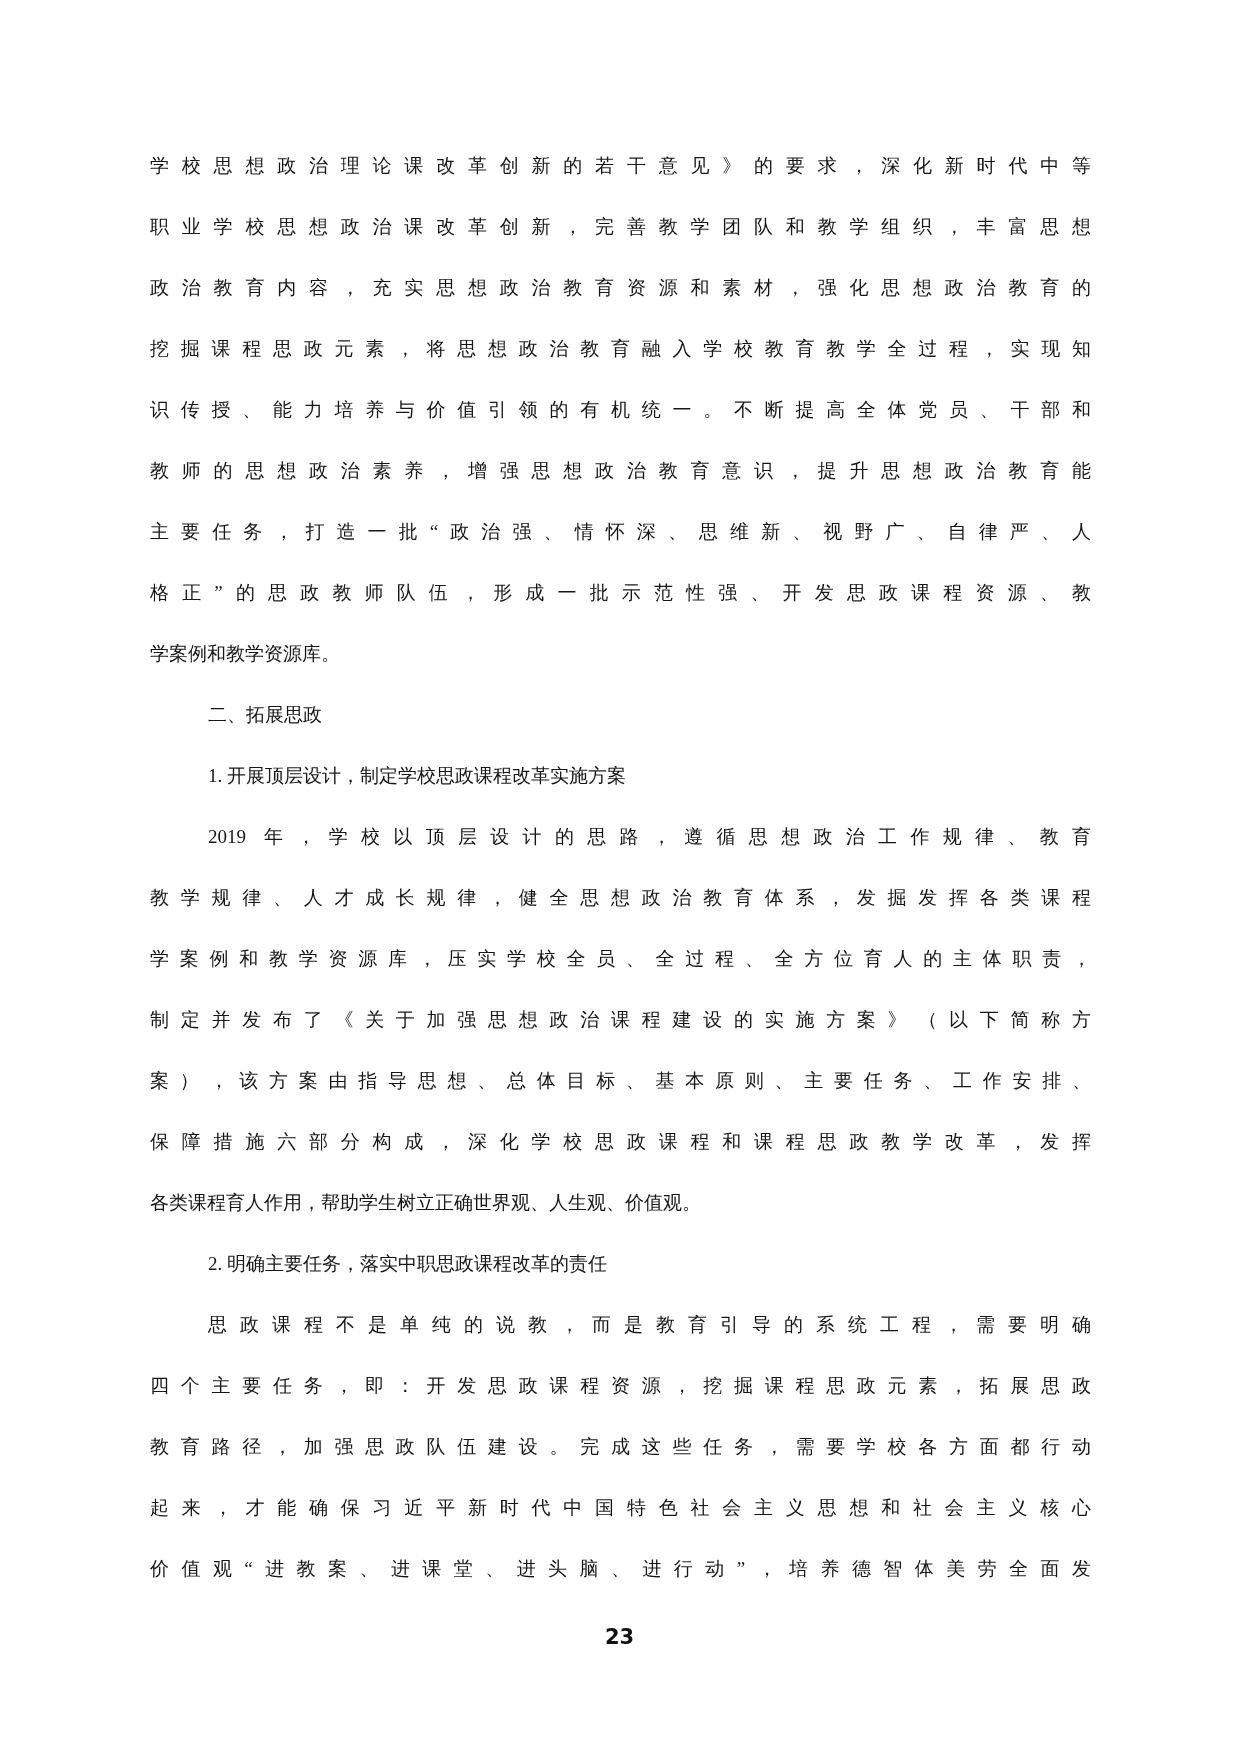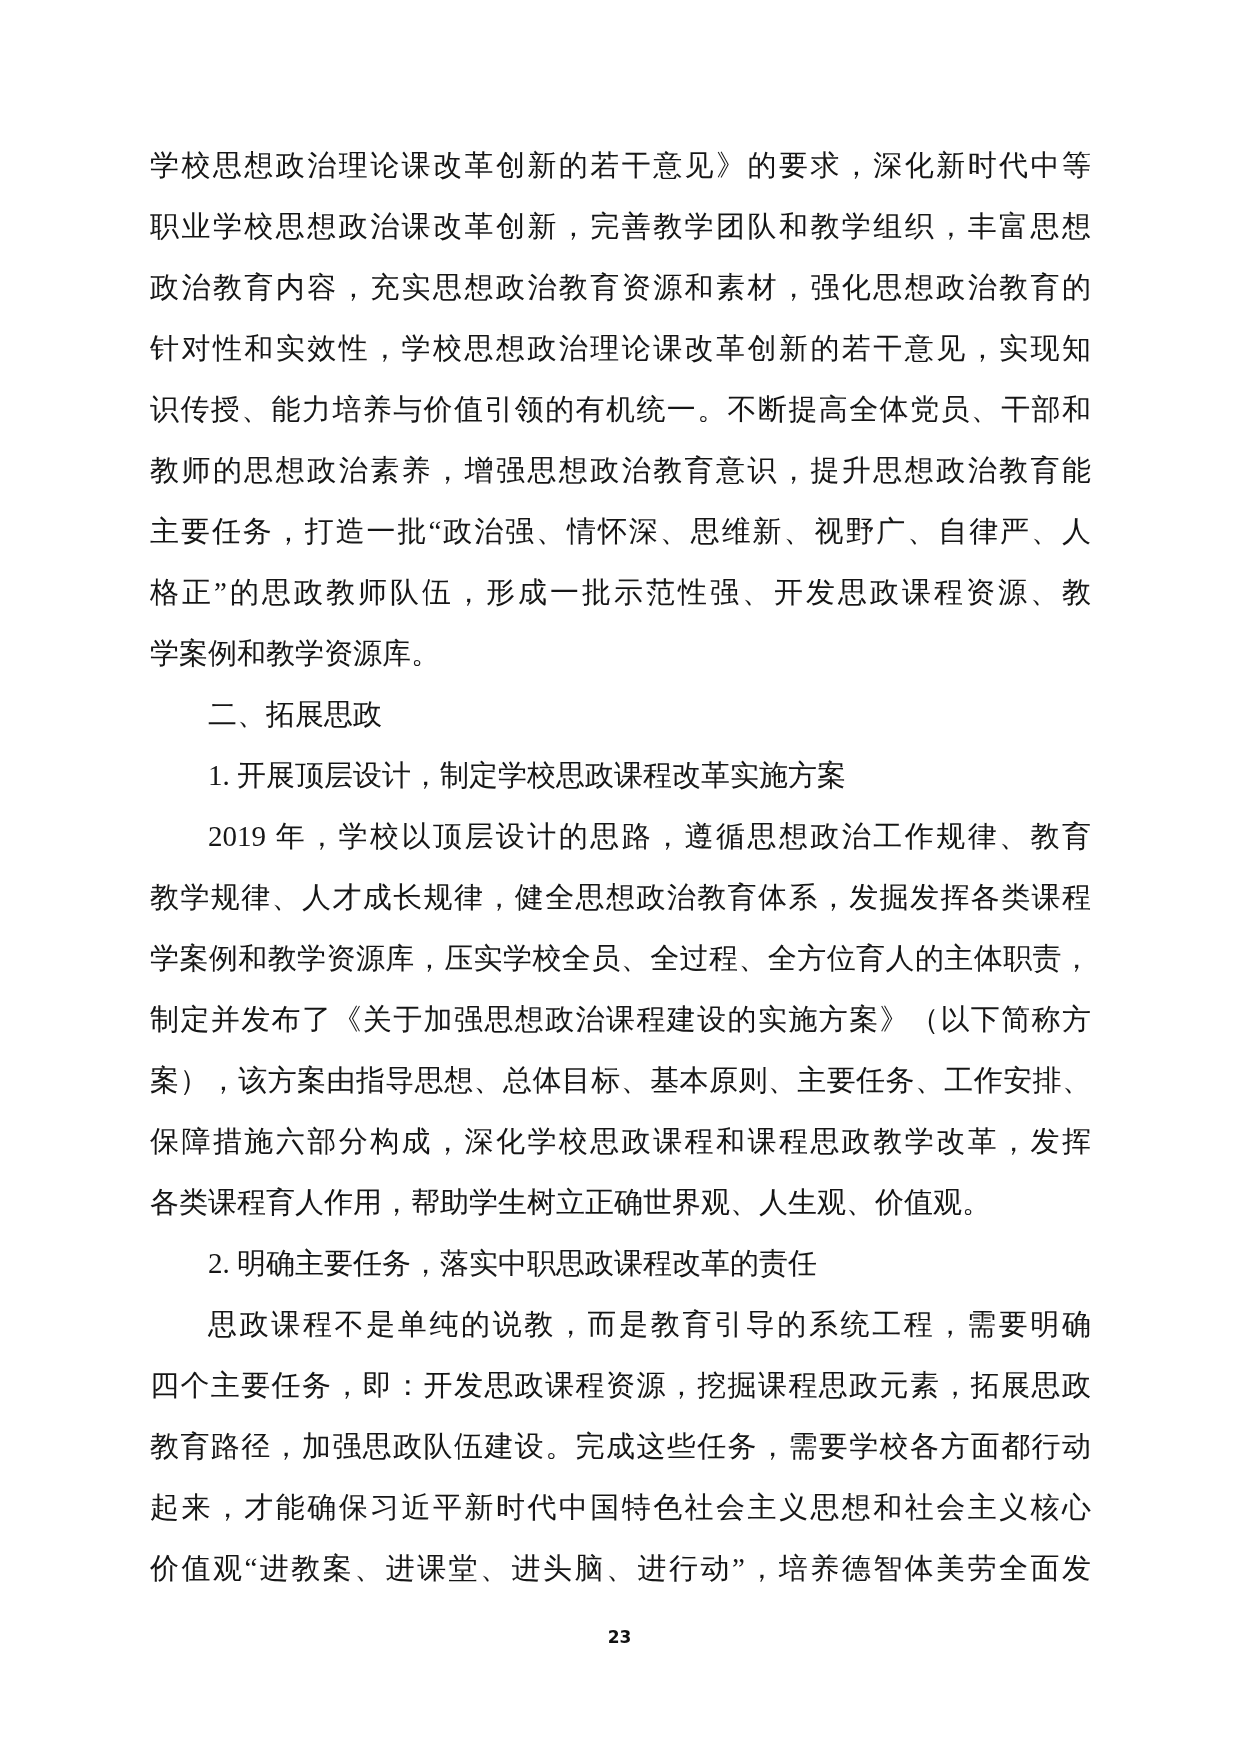--- a/index.html
+++ b/index.html
@@ -18,55 +18,55 @@
   }
   .text-block {
     position: absolute;
     left: 150px;
     top: 135px;
     width: 941px;
   }
   .doc-line {
     height: 61px;
     line-height: 61px;
-    font-size: 29px;
+    font-size: 19px;
     letter-spacing: 0px;
     white-space: nowrap;
   }
   .doc-line.fill {
     white-space: normal;
     text-align: justify;
     text-align-last: justify;
     text-justify: inter-character;
   }
   .doc-line.indent {
     text-indent: 58px;
   }
   .page-number {
     position: absolute;
     top: 1622px;
     left: 0;
     width: 100%;
     text-align: center;
     font-family: "DejaVu Sans", "Liberation Sans", sans-serif;
-    font-size: 17px;
+    font-size: 21px;
     font-weight: bold;
     color: #111111;
     line-height: 30px;
   }
 </style>
 </head>
 <body>
 
 <div class="page">
   <div class="text-block">
     <div class="doc-line fill">学校思想政治理论课改革创新的若干意见》的要求，深化新时代中等</div>
     <div class="doc-line fill">职业学校思想政治课改革创新，完善教学团队和教学组织，丰富思想</div>
     <div class="doc-line fill">政治教育内容，充实思想政治教育资源和素材，强化思想政治教育的</div>
-    <div class="doc-line fill">针对性和实效性，学校思想政治理论课改革创新的若干意见，实现知</div>
+    <div class="doc-line fill">挖掘课程思政元素，将思想政治教育融入学校教育教学全过程，实现知</div>
     <div class="doc-line fill">识传授、能力培养与价值引领的有机统一。不断提高全体党员、干部和</div>
     <div class="doc-line fill">教师的思想政治素养，增强思想政治教育意识，提升思想政治教育能</div>
     <div class="doc-line fill">主要任务，打造一批“政治强、情怀深、思维新、视野广、自律严、人</div>
     <div class="doc-line fill">格正”的思政教师队伍，形成一批示范性强、开发思政课程资源、教</div>
     <div class="doc-line">学案例和教学资源库。</div>
     <div class="doc-line indent">二、拓展思政</div>
     <div class="doc-line indent">1. 开展顶层设计，制定学校思政课程改革实施方案</div>
     <div class="doc-line indent fill">2019 年，学校以顶层设计的思路，遵循思想政治工作规律、教育</div>
     <div class="doc-line fill">教学规律、人才成长规律，健全思想政治教育体系，发掘发挥各类课程</div>
     <div class="doc-line fill">学案例和教学资源库，压实学校全员、全过程、全方位育人的主体职责，</div>

